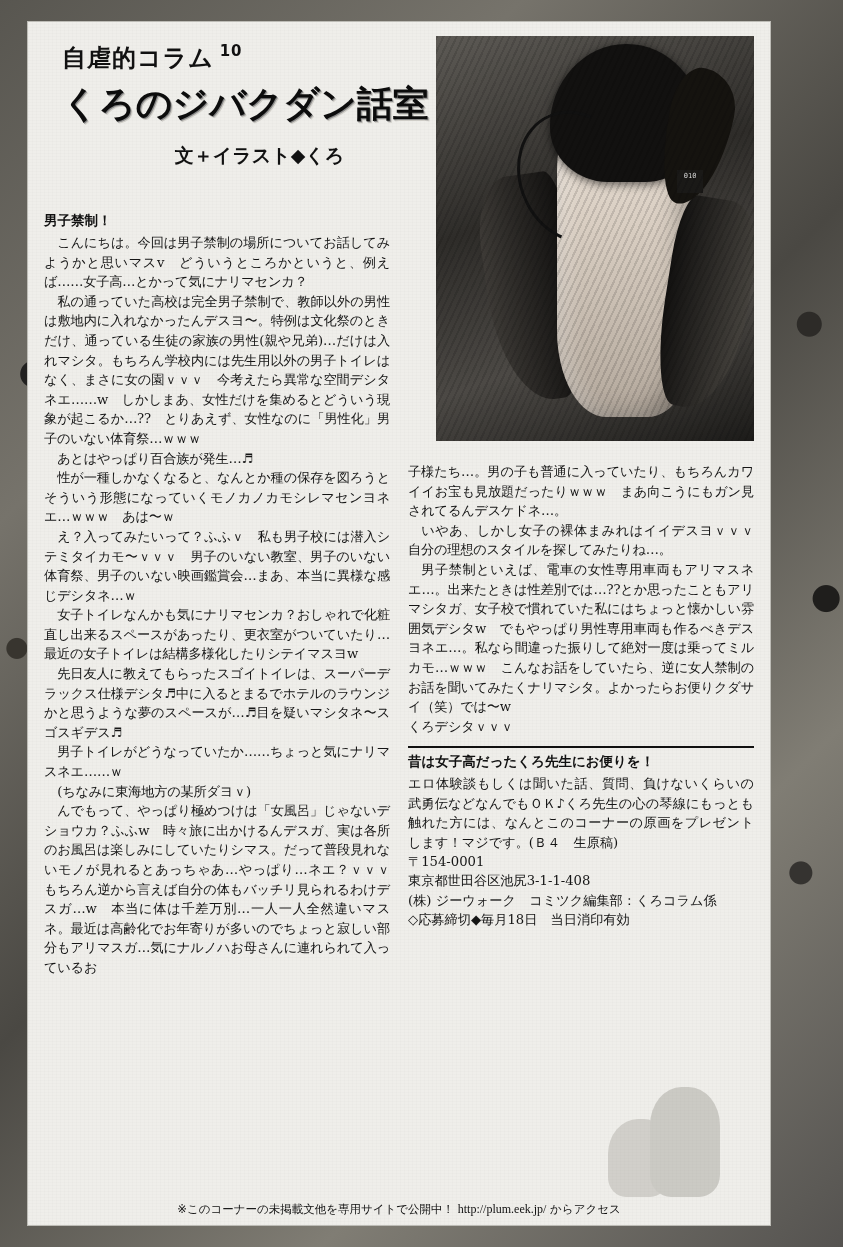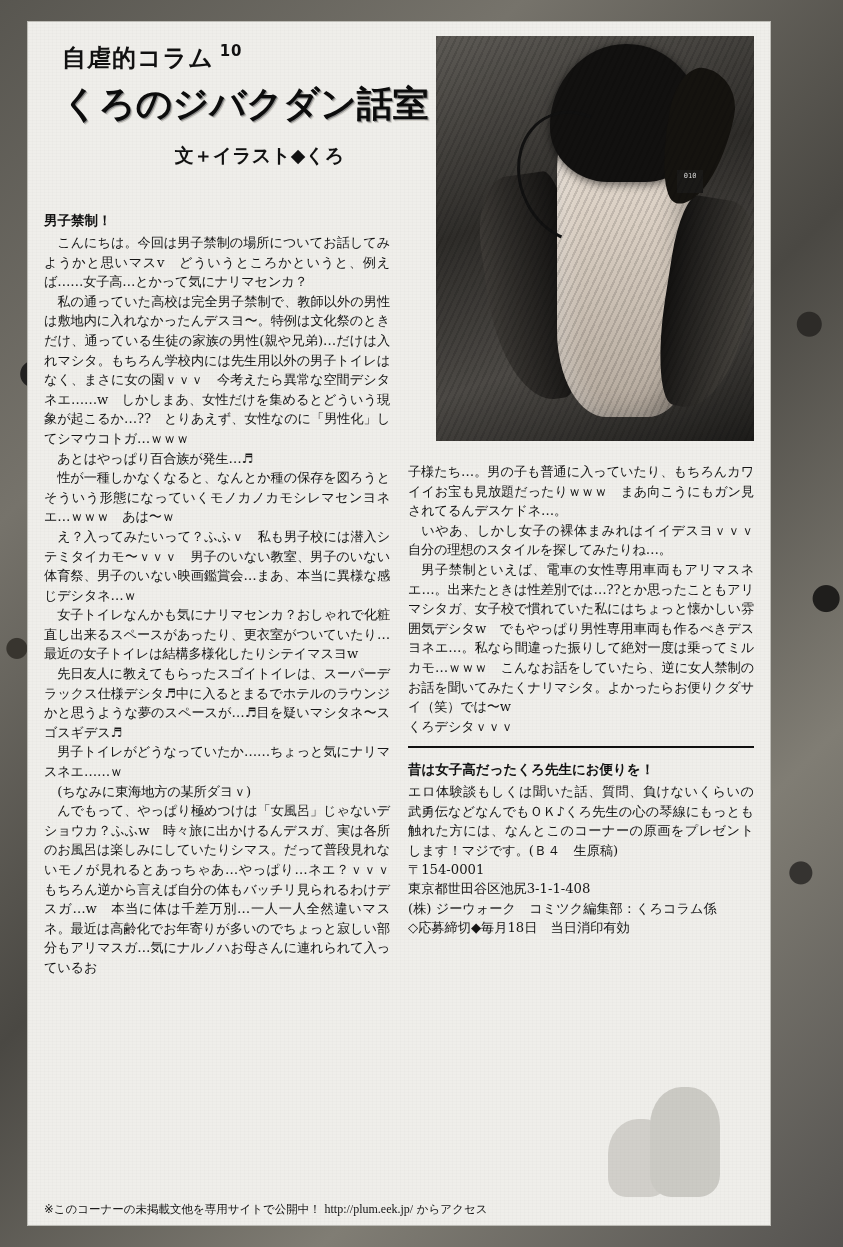--- a/index.html
+++ b/index.html
@@ -145,35 +145,35 @@
     line-height:19.6px;
     color:#151515;
     margin:0 0 0 0;
     text-indent:1em;
     text-align:justify;
     letter-spacing:-0.2px;
   }
   p.body.noind{text-indent:0;}
 
   
-  .infobox{margin-top:10px;border-top:2px solid #111;padding-top:13px;}
+  .infobox{margin-top:10px;border-top:2px solid #111;padding-top:5px;}
   .infobox .head{
     font-family:"DejaVu Sans", sans-serif;
     font-weight:bold;font-size:13.5px;color:#111;margin-bottom:3px;
   }
   .infobox p{
     font-family:"DejaVu Serif", serif;
     font-size:13.2px;line-height:19.4px;color:#151515;margin:0;text-align:justify;
   }
   .addr{font-family:"DejaVu Serif", serif;font-size:13.2px;line-height:19.4px;color:#151515;}
 
   
   .footer{
     position:absolute;left:16px;right:16px;bottom:8px;
-    text-align:left;
+    text-align:center;
     font-family:"DejaVu Sans", sans-serif;
     font-size:11.5px;color:#111;
   }
   .footer .url{font-family:"Liberation Serif", serif;font-size:12px;}
   
   .silhouette{
     position:absolute;right:40px;bottom:28px;width:150px;height:130px;
     opacity:.35;pointer-events:none;
   }
   .silhouette .s1{
@@ -213,21 +213,21 @@
         <div class="tag">010</div>
         <div class="shade"></div>
       </div>
     </div>
 
     <div class="cols">
 
       <div class="col left">
         <div class="lead">男子禁制！</div>
         <p class="body">こんにちは。今回は男子禁制の場所についてお話してみようかと思いマスv　どういうところかというと、例えば……女子高…とかって気にナリマセンカ？</p>
-        <p class="body">私の通っていた高校は完全男子禁制で、教師以外の男性は敷地内に入れなかったんデスヨ〜。特例は文化祭のときだけ、通っている生徒の家族の男性(親や兄弟)…だけは入れマシタ。もちろん学校内には先生用以外の男子トイレはなく、まさに女の園ｖｖｖ　今考えたら異常な空間デシタネエ……w　しかしまあ、女性だけを集めるとどういう現象が起こるか…??　とりあえず、女性なのに「男性化」してシマウコトガ…ｗｗｗ</p>
+        <p class="body">私の通っていた高校は完全男子禁制で、教師以外の男性は敷地内に入れなかったんデスヨ〜。特例は文化祭のときだけ、通っている生徒の家族の男性(親や兄弟)…だけは入れマシタ。もちろん学校内には先生用以外の男子トイレはなく、まさに女の園ｖｖｖ　今考えたら異常な空間デシタネエ……w　しかしまあ、女性だけを集めるとどういう現象が起こるか…??　とりあえず、女性なのに「男性化」男子のいない体育祭…ｗｗｗ</p>
         <p class="body">あとはやっぱり百合族が発生…♬</p>
         <p class="body">性が一種しかなくなると、なんとか種の保存を図ろうとそういう形態になっていくモノカノカモシレマセンヨネエ…ｗｗｗ　あは〜ｗ</p>
         <p class="body">え？入ってみたいって？ふふｖ　私も男子校には潜入シテミタイカモ〜ｖｖｖ　男子のいない教室、男子のいない体育祭、男子のいない映画鑑賞会…まあ、本当に異様な感じデシタネ…ｗ</p>
         <p class="body">女子トイレなんかも気にナリマセンカ？おしゃれで化粧直し出来るスペースがあったり、更衣室がついていたり…最近の女子トイレは結構多様化したりシテイマスヨw</p>
         <p class="body">先日友人に教えてもらったスゴイトイレは、スーパーデラックス仕様デシタ♬中に入るとまるでホテルのラウンジかと思うような夢のスペースが…♬目を疑いマシタネ〜スゴスギデス♬</p>
         <p class="body">男子トイレがどうなっていたか……ちょっと気にナリマスネエ……ｗ</p>
         <p class="body">(ちなみに東海地方の某所ダヨｖ)</p>
         <p class="body">んでもって、やっぱり極めつけは「女風呂」じゃないデショウカ？ふふw　時々旅に出かけるんデスガ、実は各所のお風呂は楽しみにしていたりシマス。だって普段見れないモノが見れるとあっちゃあ…やっぱり…ネエ？ｖｖｖ　もちろん逆から言えば自分の体もバッチリ見られるわけデスガ…w　本当に体は千差万別…一人一人全然違いマスネ。最近は高齢化でお年寄りが多いのでちょっと寂しい部分もアリマスガ…気にナルノハお母さんに連れられて入っているお</p>
       </div>
 

